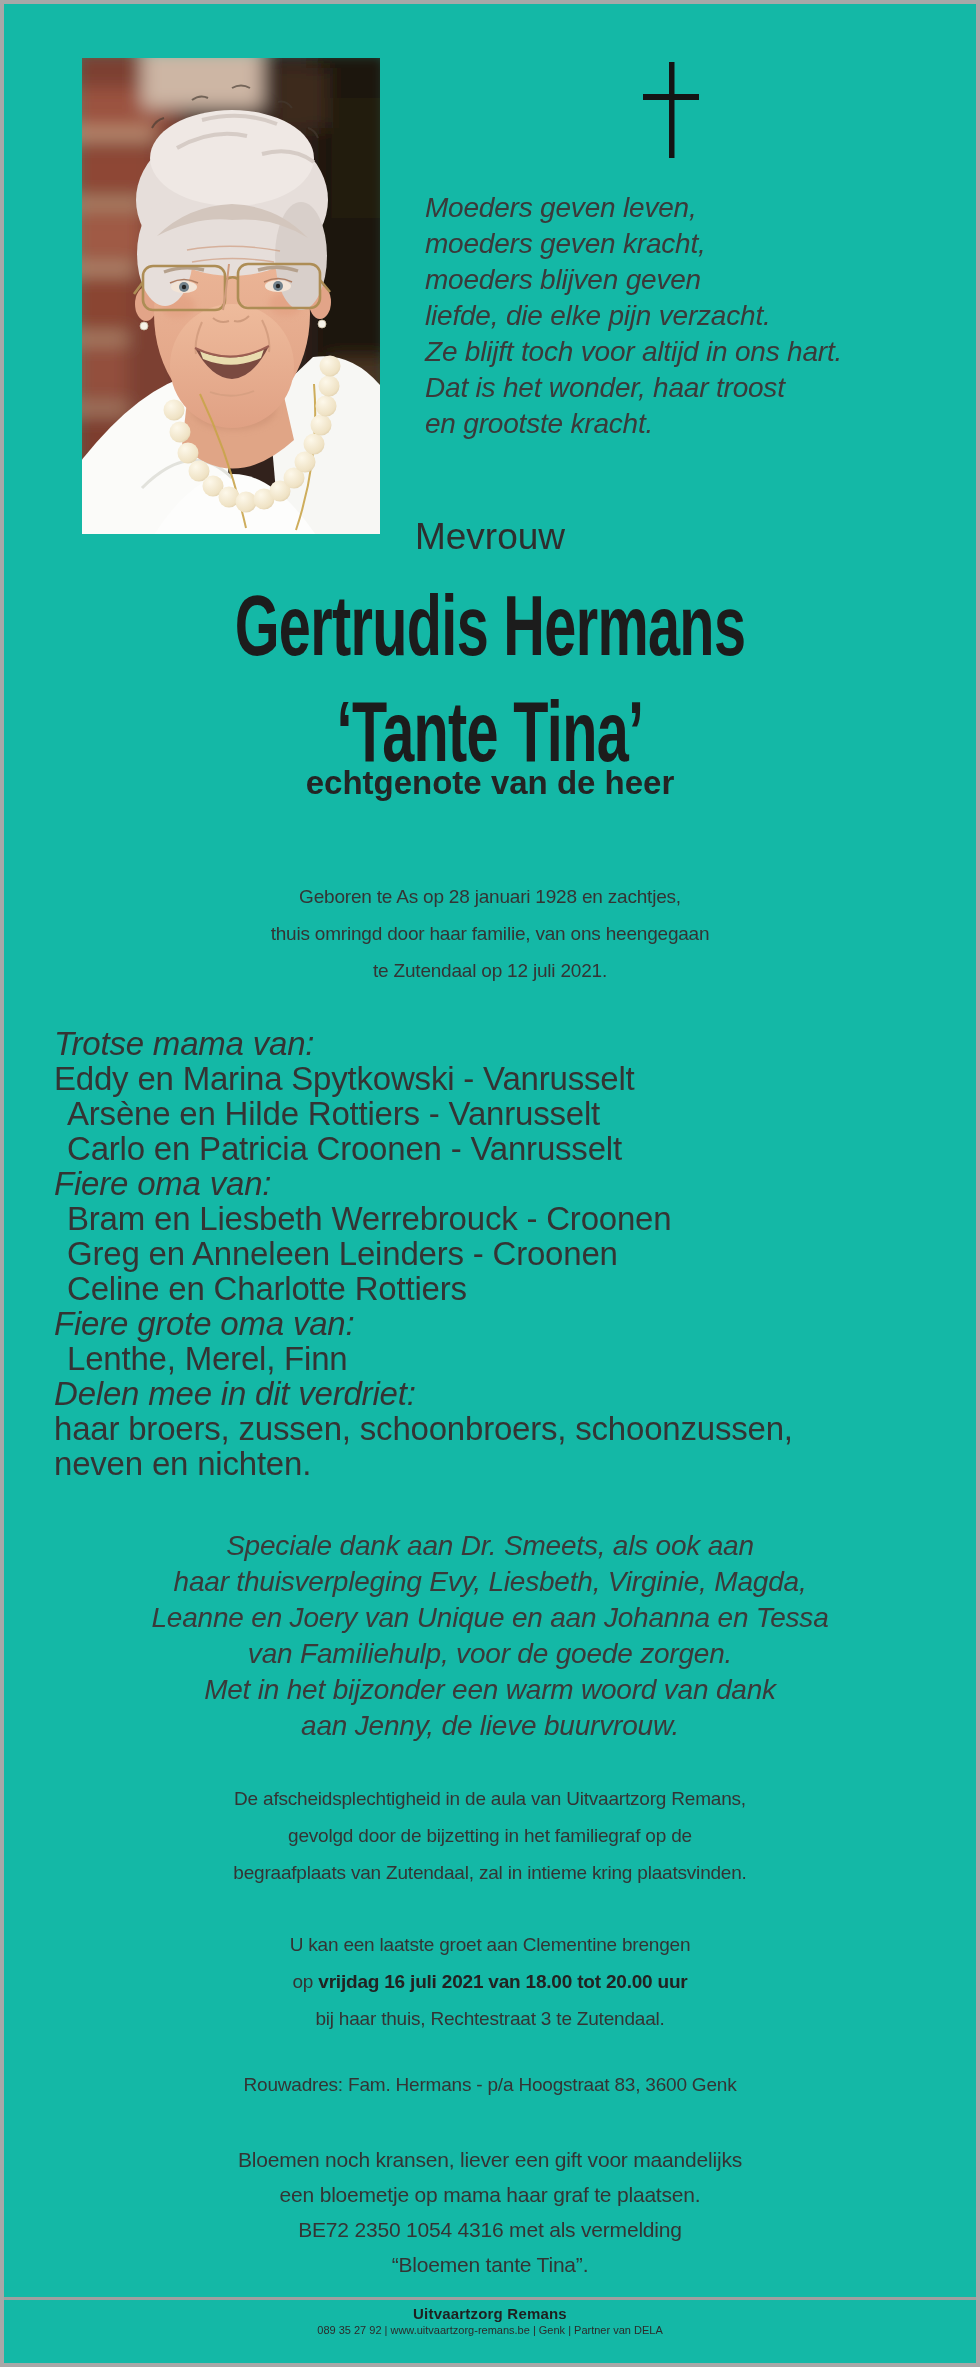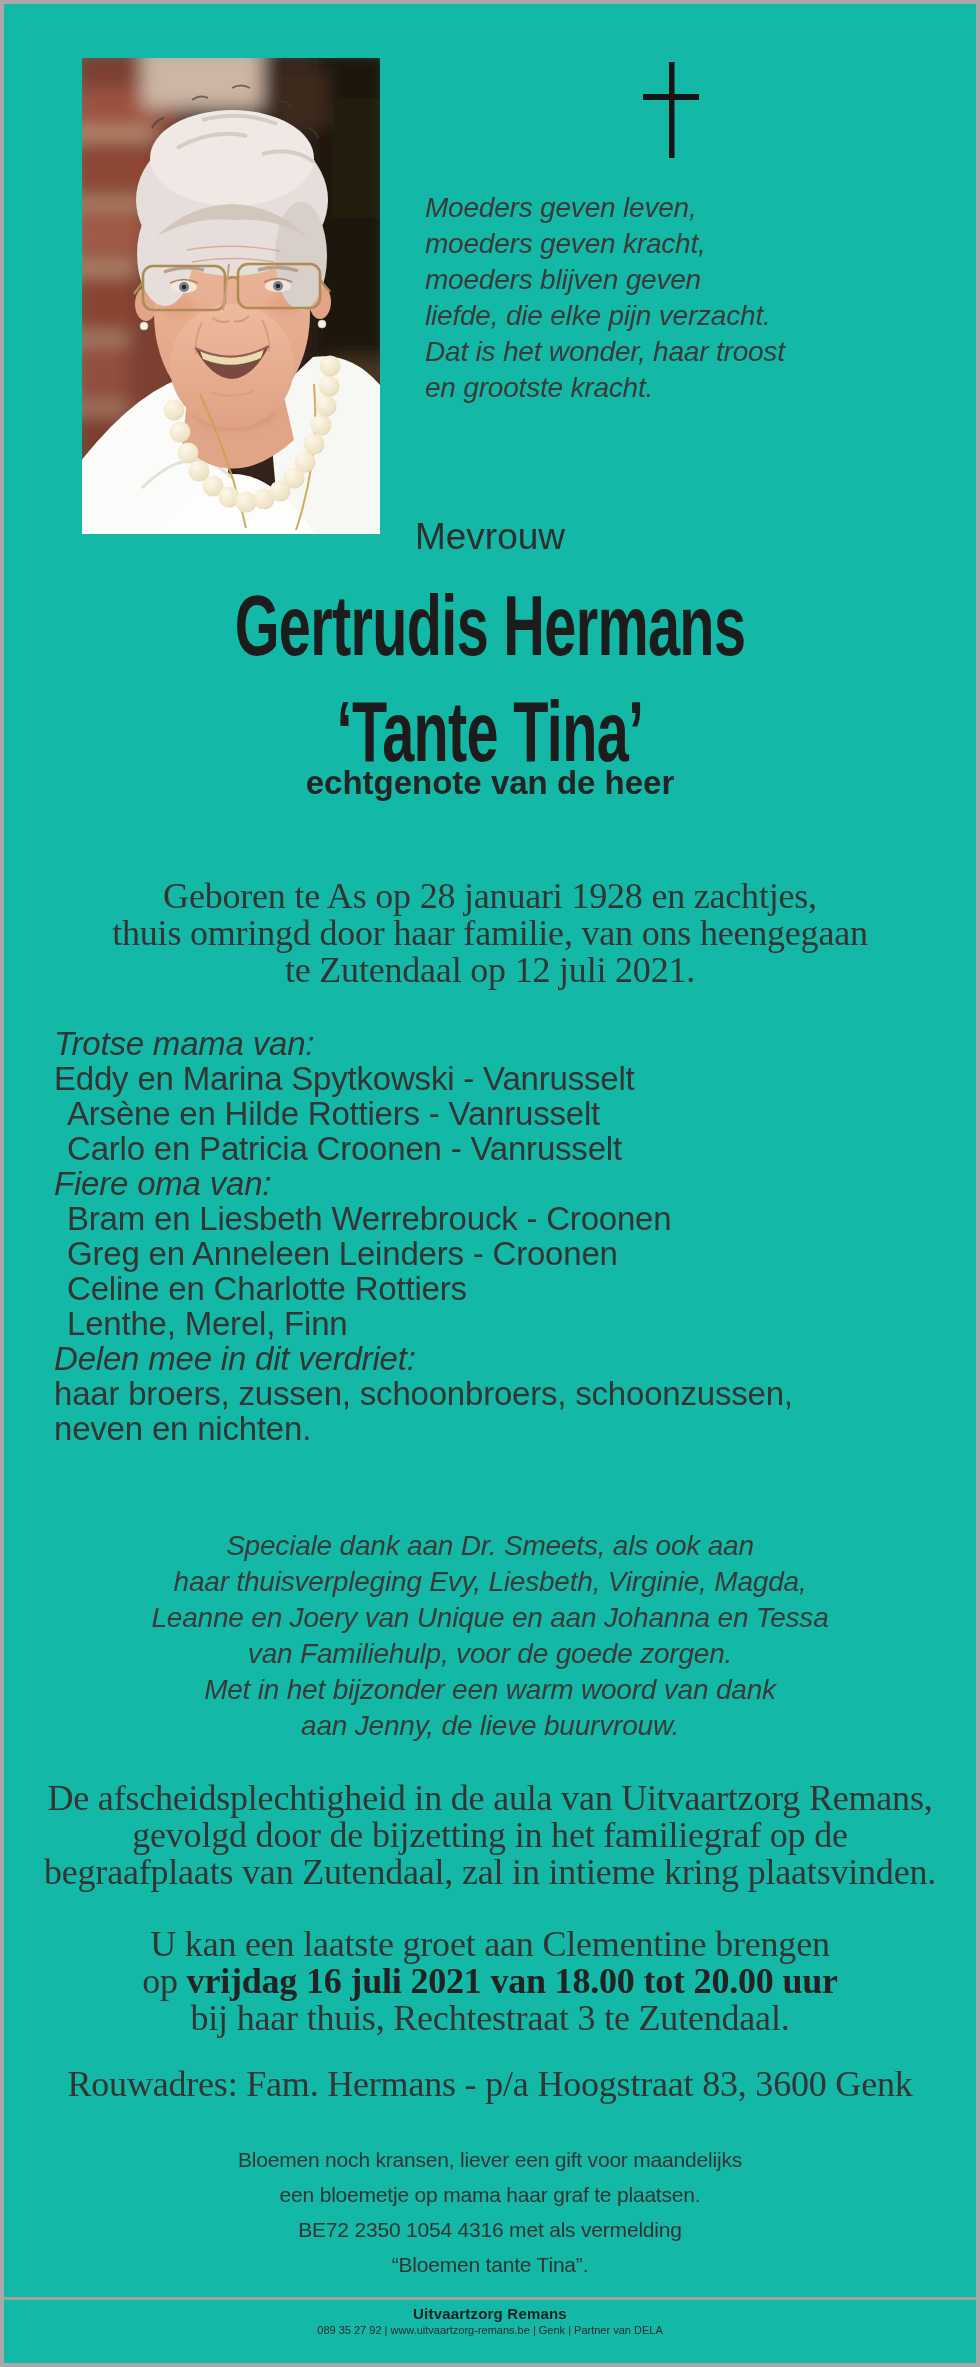--- a/index.html
+++ b/index.html
@@ -3,21 +3,21 @@
 <meta charset="utf-8">
 <style>
   html,body { margin:0; padding:0; background:#ffffff; }
   .page {
     position:relative; width:980px; height:2367px; box-sizing:border-box;
     border:4px solid #a8a8a8; background:#14b8a6; overflow:hidden;
     font-family:"Liberation Sans", sans-serif; color:#343434;
   }
   .abs { position:absolute; }
   .ctr { left:0; right:0; text-align:center; }
-  .body-txt { font-size:36px; line-height:37px; letter-spacing:-0.2px;font-family:Liberation Serif, serif; }
+  .body-txt { font-size:19px; line-height:37px; letter-spacing:-0.2px; }
   .poem {
     left:421px; top:186px; font-style:italic; font-size:28px; line-height:36px;
     color:#3a3a3a; letter-spacing:-0.2px;
   }
   .salutation { top:512px; font-size:37px; color:#2e2e2e; }
   .gname {
     font-size:86px; line-height:106px; font-weight:bold; color:#1c1c1c;
     transform:scaleX(0.67); transform-origin:50% 50%; white-space:nowrap;
     letter-spacing:-1px;
   }
@@ -174,20 +174,21 @@
   <svg class="abs cross" viewBox="0 0 72 104" aria-hidden="true">
     <rect x="31" y="4" width="5.5" height="96" fill="#141414"></rect>
     <rect x="5" y="36" width="56" height="6" fill="#141414"></rect>
   </svg>
 
   <div class="abs poem">
     <div>Moeders geven leven,</div>
     <div>moeders geven kracht,</div>
     <div>moeders blijven geven</div>
     <div>liefde, die elke pijn verzacht.</div>
+    <div>Ze blijft toch voor altijd in ons hart.</div>
     <div>Dat is het wonder, haar troost</div>
     <div>en grootste kracht.</div>
   </div>
 
   <div class="abs ctr salutation">Mevrouw</div>
   <div class="abs ctr gname gname-1">Gertrudis Hermans</div>
   <div class="abs ctr gname gname-2">‘Tante Tina’</div>
 
   <div class="abs ctr spouse">
     <div>echtgenote van de heer</div>
@@ -201,20 +202,21 @@
 
   <div class="abs family">
     <div class="it">Trotse mama van:</div>
     <div>Eddy en Marina Spytkowski - Vanrusselt</div>
     <div class="ind">Arsène en Hilde Rottiers - Vanrusselt</div>
     <div class="ind">Carlo en Patricia Croonen - Vanrusselt</div>
     <div class="it">Fiere oma van:</div>
     <div class="ind">Bram en Liesbeth Werrebrouck - Croonen</div>
     <div class="ind">Greg en Anneleen Leinders - Croonen</div>
     <div class="ind">Celine en Charlotte Rottiers</div>
+    <div class="it">Fiere grote oma van:</div>
     <div class="ind">Lenthe, Merel, Finn</div>
     <div class="it">Delen mee in dit verdriet:</div>
     <div>haar broers, zussen, schoonbroers, schoonzussen,</div>
     <div>neven en nichten.</div>
   </div>
 
   <div class="abs ctr thanks">
     <div>Speciale dank aan Dr. Smeets, als ook aan</div>
     <div>haar thuisverpleging Evy, Liesbeth, Virginie, Magda,</div>
     <div>Leanne en Joery van Unique en aan Johanna en Tessa</div>

